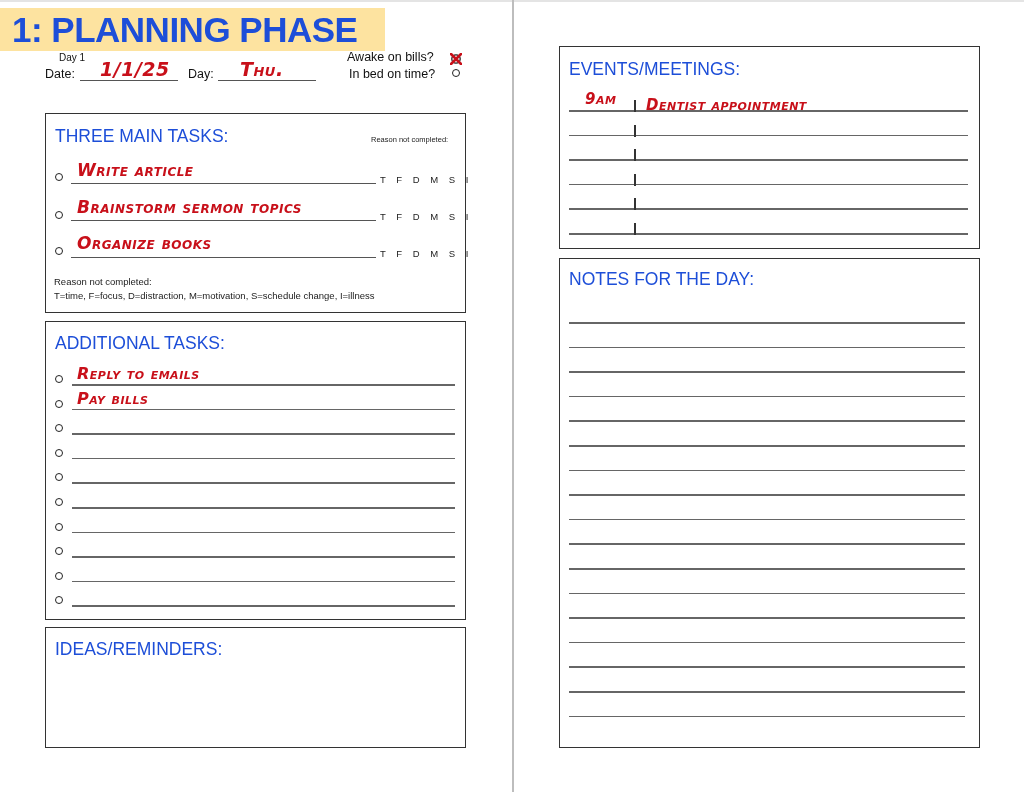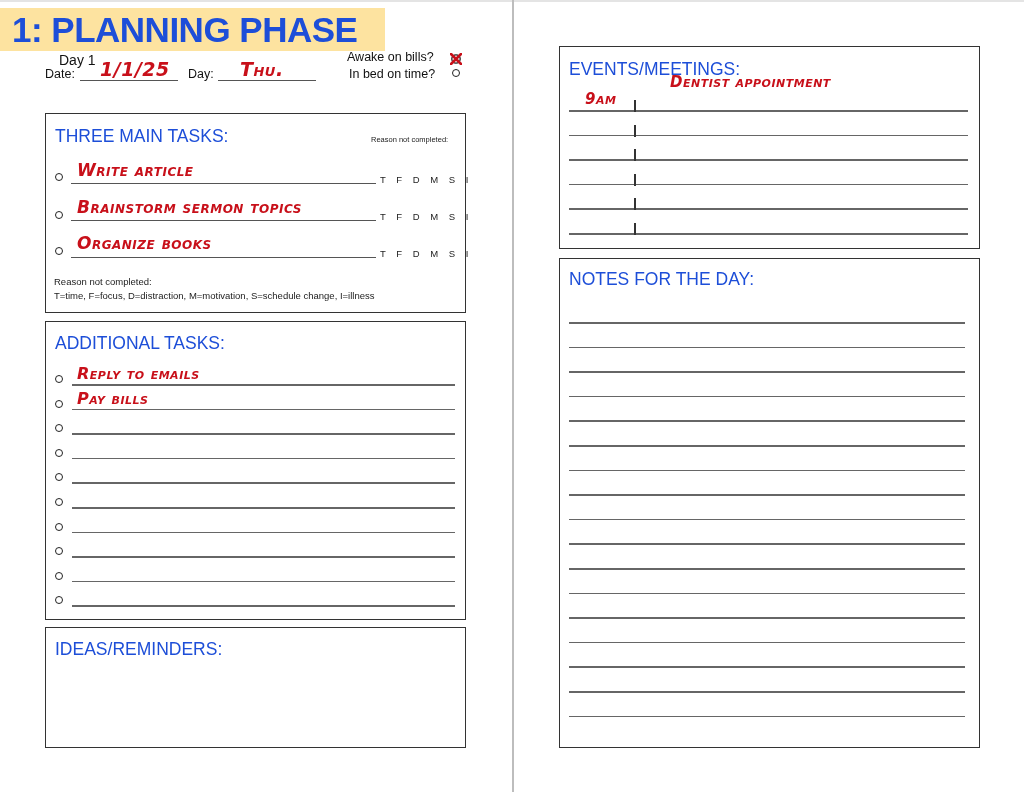--- a/index.html
+++ b/index.html
@@ -3,21 +3,21 @@
 <meta charset="utf-8">
 <style>
   html, body { margin:0; padding:0; }
   body { width:1024px; height:792px; position:relative; background:#ffffff; overflow:hidden;
          font-family:"Liberation Sans", sans-serif; color:#111; }
   .abs { position:absolute; }
   .top-strip { left:0; top:0; width:1024px; height:2px; background:#e4e4e4; }
   .divider { left:512px; top:0; width:2px; height:792px; background:#bdbdbd; }
   .banner { left:0; top:8px; width:385px; height:43px; background:#fde3a0; }
   .banner-text { left:12px; top:8px; font-size:35px; font-weight:bold; color:#1d4ed8; letter-spacing:-0.5px; line-height:43px; white-space:nowrap; }
-  .small { font-size:14px; color:#111;padding-left:14px; }
+  .small { font-size:10px; color:#111;padding-left:14px; }
   .label { font-size:12.5px; color:#111; white-space:nowrap; }
   .hand { font-family:"DejaVu Sans", sans-serif; font-weight:bold; font-style:italic; color:#c8101a; white-space:nowrap; font-variant:small-caps; letter-spacing:0.5px; }
   .uline { height:1px; background:#555; }
   .box { border:1.5px solid #333; box-sizing:border-box; background:#fff; }
   .box-title { font-size:17.5px; color:#1d4ed8; white-space:nowrap; }
   .circle { width:8px; height:8px; border:1.5px solid #222; border-radius:50%; box-sizing:border-box; background:#fff; }
   .codes { font-size:9.5px; letter-spacing:4px; white-space:nowrap; color:#222; }
   .rule { height:1.5px; background:#666; }
   .tick { width:1.5px; height:12px; background:#333; }
   .check-x { width:12px; height:12px; }
@@ -106,21 +106,21 @@
     <div class="abs rule" style="left:72px;top:605.4px;width:383px;"></div>
   </div>
 
 <div class="abs box" style="left:45px;top:627px;width:421px;height:121px;"></div>
 <div class="abs box-title" style="left:55px;top:639px;">IDEAS/REMINDERS:</div>
 
 <div class="abs box" style="left:559px;top:46px;width:421px;height:203px;"></div>
 <div class="abs box-title" style="left:569px;top:59px;">EVENTS/MEETINGS:</div>
 <div id="events-rows">
     <div class="abs hand" style="left:585px;top:90px;font-size:15px;">9am</div>
-    <div class="abs hand" style="left:646px;top:73px;font-size:15px;margin-left:24px;">Dentist appointment</div>
+    <div class="abs hand" style="left:646px;top:96px;font-size:15px;">Dentist appointment</div>
     <div class="abs rule" style="left:569px;top:110px;width:399px;"></div>
     <div class="abs tick" style="left:634px;top:100px;"></div>
     <div class="abs hand" style="left:575px;top:114.6px;font-size:15px;"></div>
     <div class="abs hand" style="left:646px;top:114.6px;font-size:15px;"></div>
     <div class="abs rule" style="left:569px;top:134.6px;width:399px;"></div>
     <div class="abs tick" style="left:634px;top:124.6px;"></div>
     <div class="abs hand" style="left:575px;top:139.2px;font-size:15px;"></div>
     <div class="abs hand" style="left:646px;top:139.2px;font-size:15px;"></div>
     <div class="abs rule" style="left:569px;top:159.2px;width:399px;"></div>
     <div class="abs tick" style="left:634px;top:149.2px;"></div>

